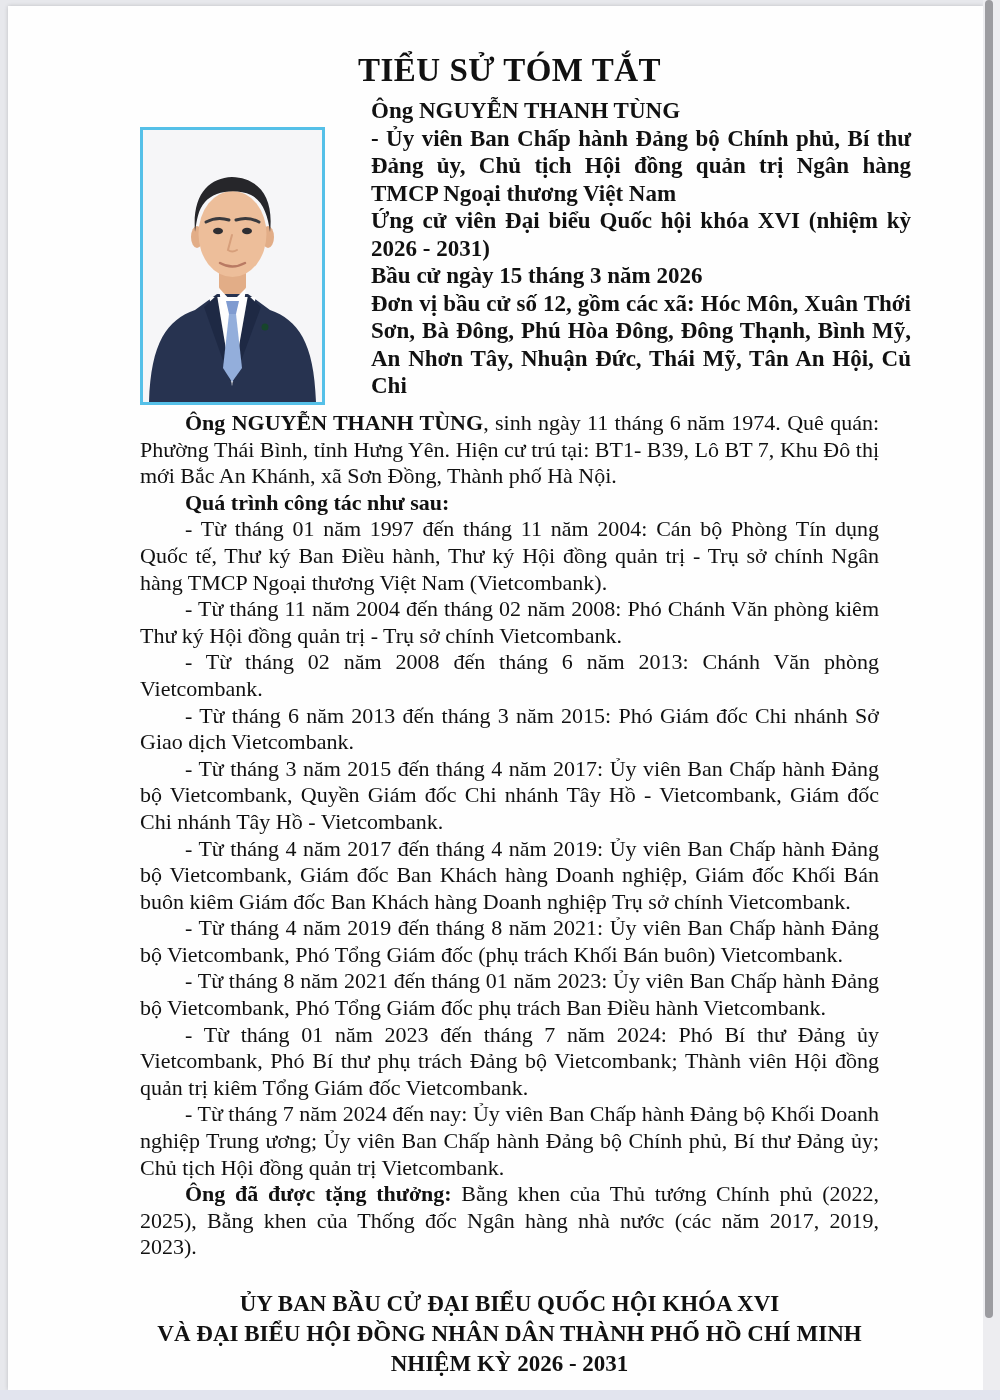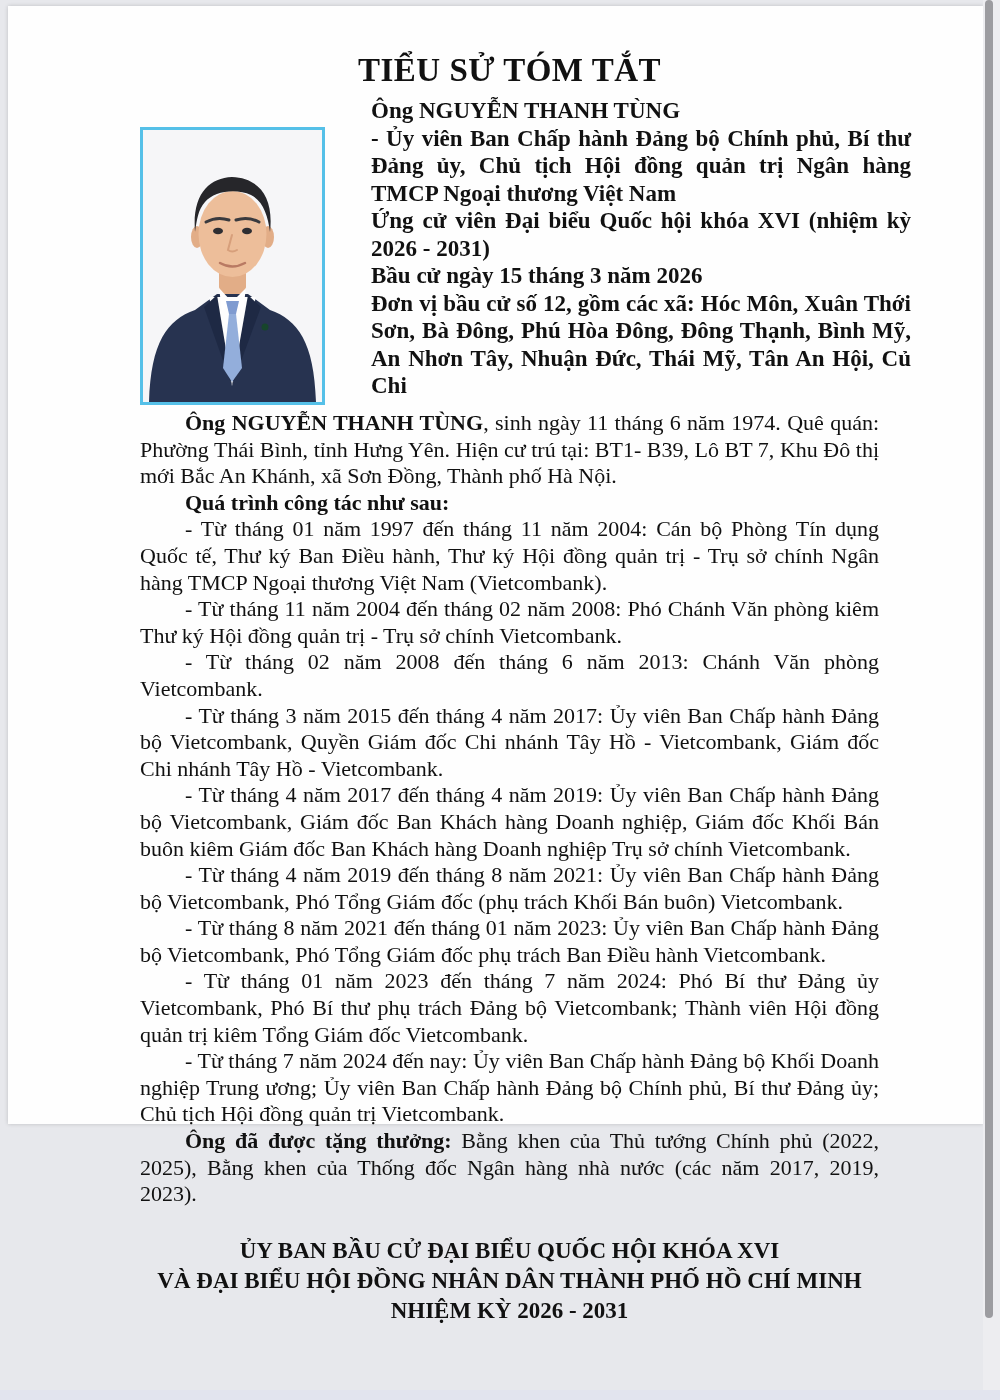--- a/index.html
+++ b/index.html
@@ -3,21 +3,21 @@
 <meta charset="utf-8">
 <style>
   html,body{margin:0;padding:0;}
   body{
     width:1000px;height:1400px;position:relative;overflow:hidden;
     background:#e7e8ec;
     font-family:"Liberation Serif","DejaVu Serif",serif;
     color:#111;
   }
   .page{
-    position:absolute;left:8px;top:6px;width:975px;height:1118px;
+    position:absolute;left:8px;top:6px;width:975px;height:1384px;
     background:#fefefe;
     box-shadow:0 0 4px rgba(0,0,0,.18);
     box-sizing:border-box;
     padding:0 104px 0 132px;
   }
   .title{
     margin:46px 0 8px 0;
     text-align:center;
     font-size:33px;font-weight:bold;
     letter-spacing:.5px;
@@ -101,20 +101,21 @@
     </div>
   </div>
 
   <p class="body-text first"><span class="b">Ông NGUYỄN THANH TÙNG</span><span>, sinh ngày 11 tháng 6 năm 1974. Quê quán: Phường Thái Bình, tỉnh Hưng Yên. Hiện cư trú tại: BT1- B39, Lô BT 7, Khu Đô thị mới Bắc An Khánh, xã Sơn Đồng, Thành phố Hà Nội.</span></p>
 
   <p class="body-text b">Quá trình công tác như sau:</p>
 
   <p class="body-text">- Từ tháng 01 năm 1997 đến tháng 11 năm 2004: Cán bộ Phòng Tín dụng Quốc tế, Thư ký Ban Điều hành, Thư ký Hội đồng quản trị - Trụ sở chính Ngân hàng TMCP Ngoại thương Việt Nam (Vietcombank).</p>
   <p class="body-text">- Từ tháng 11 năm 2004 đến tháng 02 năm 2008: Phó Chánh Văn phòng kiêm Thư ký Hội đồng quản trị - Trụ sở chính Vietcombank.</p>
   <p class="body-text">- Từ tháng 02 năm 2008 đến tháng 6 năm 2013: Chánh Văn phòng Vietcombank.</p>
+  <p class="body-text">- Từ tháng 6 năm 2013 đến tháng 3 năm 2015: Phó Giám đốc Chi nhánh Sở Giao dịch Vietcombank.</p>
   <p class="body-text">- Từ tháng 3 năm 2015 đến tháng 4 năm 2017: Ủy viên Ban Chấp hành Đảng bộ Vietcombank, Quyền Giám đốc Chi nhánh Tây Hồ - Vietcombank, Giám đốc Chi nhánh Tây Hồ - Vietcombank.</p>
   <p class="body-text">- Từ tháng 4 năm 2017 đến tháng 4 năm 2019: Ủy viên Ban Chấp hành Đảng bộ Vietcombank, Giám đốc Ban Khách hàng Doanh nghiệp, Giám đốc Khối Bán buôn kiêm Giám đốc Ban Khách hàng Doanh nghiệp Trụ sở chính Vietcombank.</p>
   <p class="body-text">- Từ tháng 4 năm 2019 đến tháng 8 năm 2021: Ủy viên Ban Chấp hành Đảng bộ Vietcombank, Phó Tổng Giám đốc (phụ trách Khối Bán buôn) Vietcombank.</p>
   <p class="body-text">- Từ tháng 8 năm 2021 đến tháng 01 năm 2023: Ủy viên Ban Chấp hành Đảng bộ Vietcombank, Phó Tổng Giám đốc phụ trách Ban Điều hành Vietcombank.</p>
   <p class="body-text">- Từ tháng 01 năm 2023 đến tháng 7 năm 2024: Phó Bí thư Đảng ủy Vietcombank, Phó Bí thư phụ trách Đảng bộ Vietcombank; Thành viên Hội đồng quản trị kiêm Tổng Giám đốc Vietcombank.</p>
   <p class="body-text">- Từ tháng 7 năm 2024 đến nay: Ủy viên Ban Chấp hành Đảng bộ Khối Doanh nghiệp Trung ương; Ủy viên Ban Chấp hành Đảng bộ Chính phủ, Bí thư Đảng ủy; Chủ tịch Hội đồng quản trị Vietcombank.</p>
 
   <p class="body-text"><span class="b">Ông đã được tặng thưởng:</span><span> Bằng khen của Thủ tướng Chính phủ (2022, 2025), Bằng khen của Thống đốc Ngân hàng nhà nước (các năm 2017, 2019, 2023).</span></p>
 
   <div class="footer">

